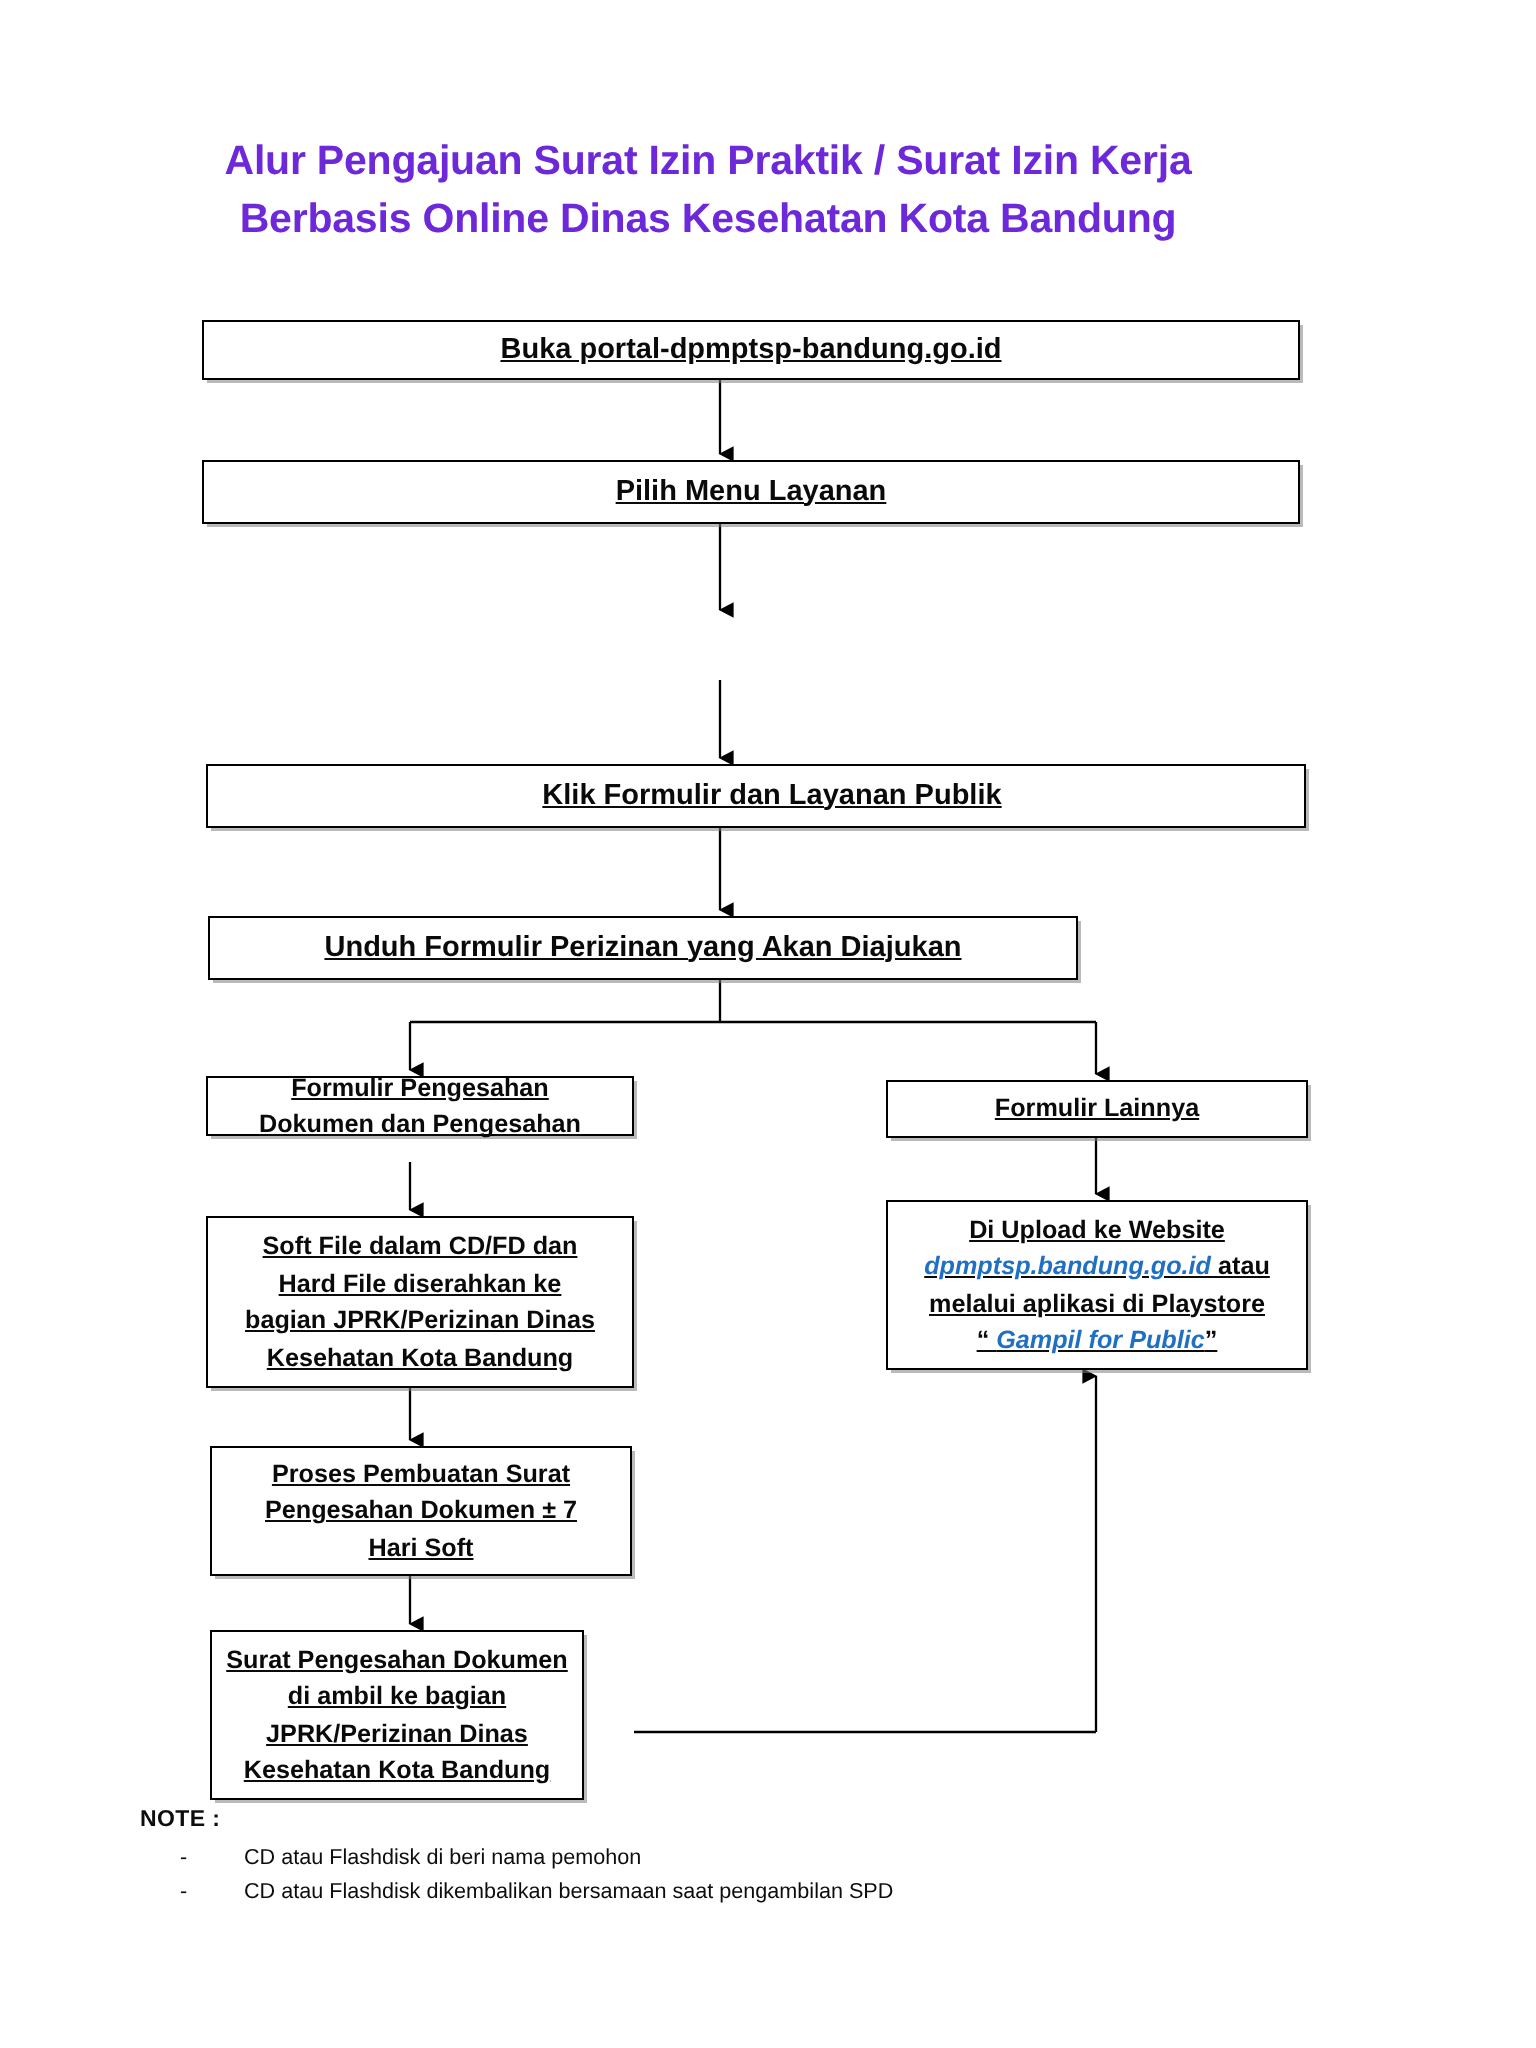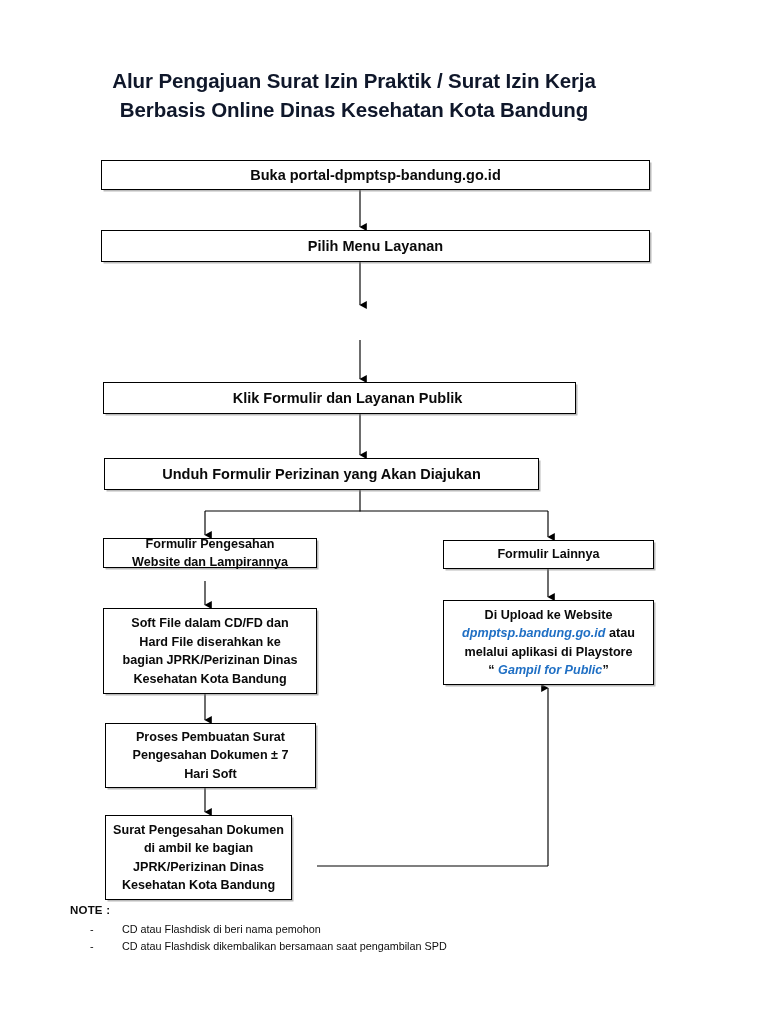--- a/index.html
+++ b/index.html
@@ -28,21 +28,21 @@
   .title {
     position: absolute;
     left: 0;
     top: 66px;
     width: 708px;
     text-align: center;
     font-size: 20.5px;
     font-weight: bold;
     line-height: 29px;
     letter-spacing: -0.1px;
-    color: #0f172a;
+    color: #6d28d9;
   }
   .title .l2 { display: block; }
 
   
   .box {
     position: absolute;
     box-sizing: border-box;
     border: 1.6px solid #000000;
     background: #ffffff;
     display: flex;
@@ -51,20 +51,21 @@
     text-align: center;
     font-weight: bold;
     color: #0a0a0a;
     box-shadow: 2px 2px 0 -0.5px rgba(130,130,130,0.55);
   }
   .box .txt {
     display: block;
     width: 100%;
     padding: 0 6px;
     box-sizing: border-box;
+    text-decoration: underline;
   }
   .box-main   { font-size: 14.5px; line-height: 19px; }
   .box-branch { font-size: 12.6px; line-height: 18.5px; }
 
   
   #wires {
     position: absolute;
     left: 0; top: 0;
     width: 768px;
     height: 1024px;
@@ -160,32 +161,32 @@
 
   <div class="box box-main" style="left:101px; top:160px; width:549px; height:30px;">
     <span class="txt">Buka portal-dpmptsp-bandung.go.id</span>
   </div>
 
   <div class="box box-main" style="left:101px; top:230px; width:549px; height:32px;">
     <span class="txt">Pilih Menu Layanan</span>
   </div>
 
 
-  <div class="box box-main" style="left:103px; top:382px; width:473px; height:32px;padding-left:16px;">
+  <div class="box box-main" style="left:103px; top:382px; width:550px; height:32px;padding-left:16px;">
     <span class="txt">Klik Formulir dan Layanan Publik</span>
   </div>
 
   <div class="box box-main" style="left:104px; top:458px; width:435px; height:32px;">
     <span class="txt">Unduh Formulir Perizinan yang Akan Diajukan</span>
   </div>
 
   <div class="box box-branch" style="left:103px; top:538px; width:214px; height:30px;">
     <span class="txt">
       <span>Formulir Pengesahan</span><br>
-      <span>Website dan Lampirannya</span>
+      <span>Dokumen dan Pengesahan</span>
     </span>
   </div>
 
   <div class="box box-branch" style="left:103px; top:608px; width:214px; height:86px;">
     <span class="txt">
       <span>Soft File dalam CD/FD dan</span><br>
       <span>Hard File diserahkan ke</span><br>
       <span>bagian JPRK/Perizinan Dinas</span><br>
       <span>Kesehatan Kota Bandung</span>
     </span>

